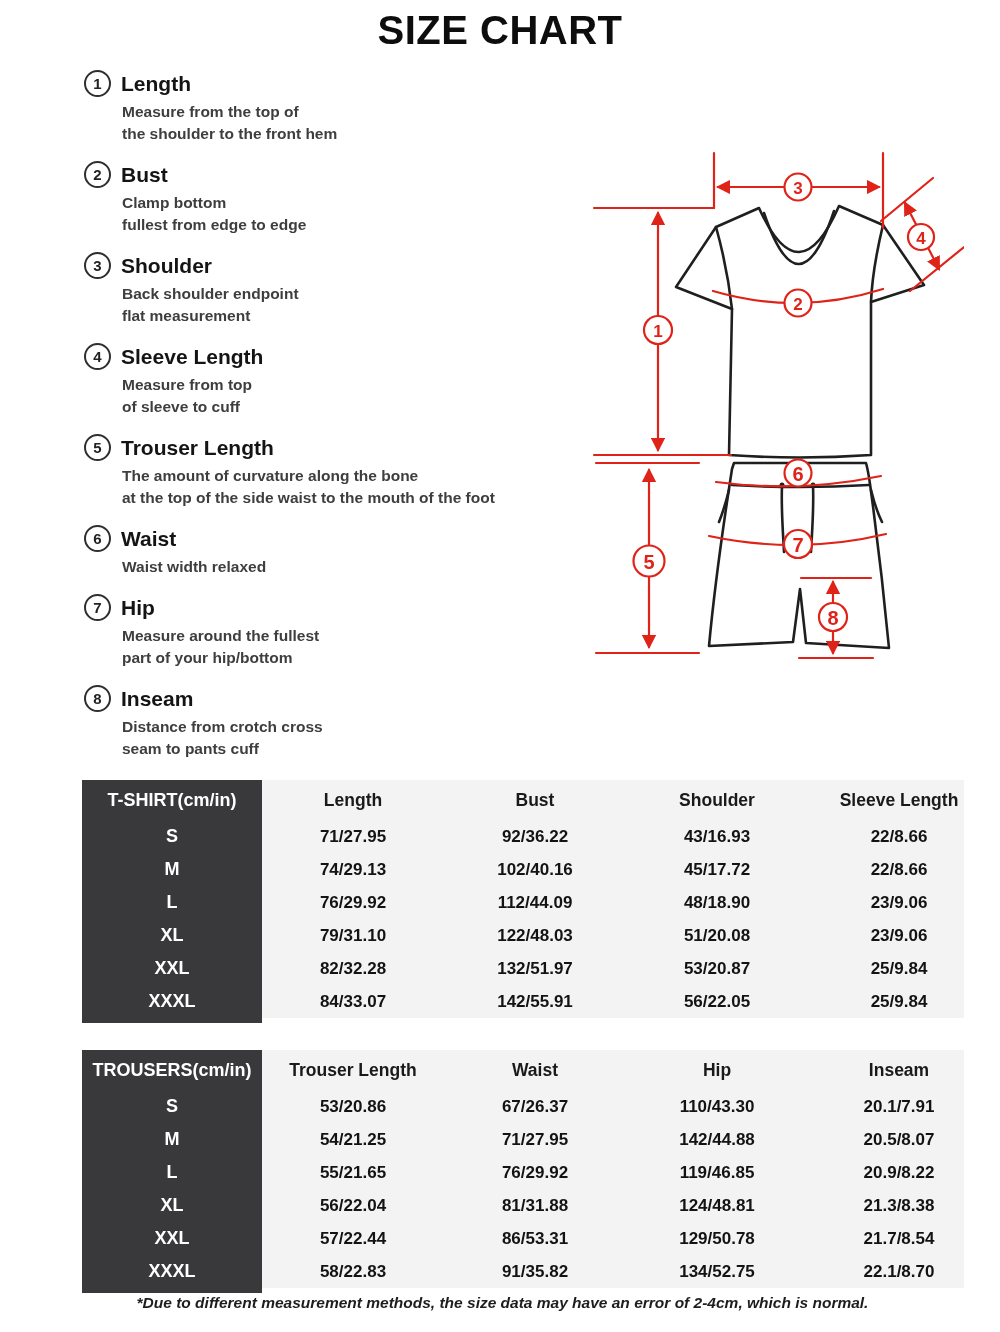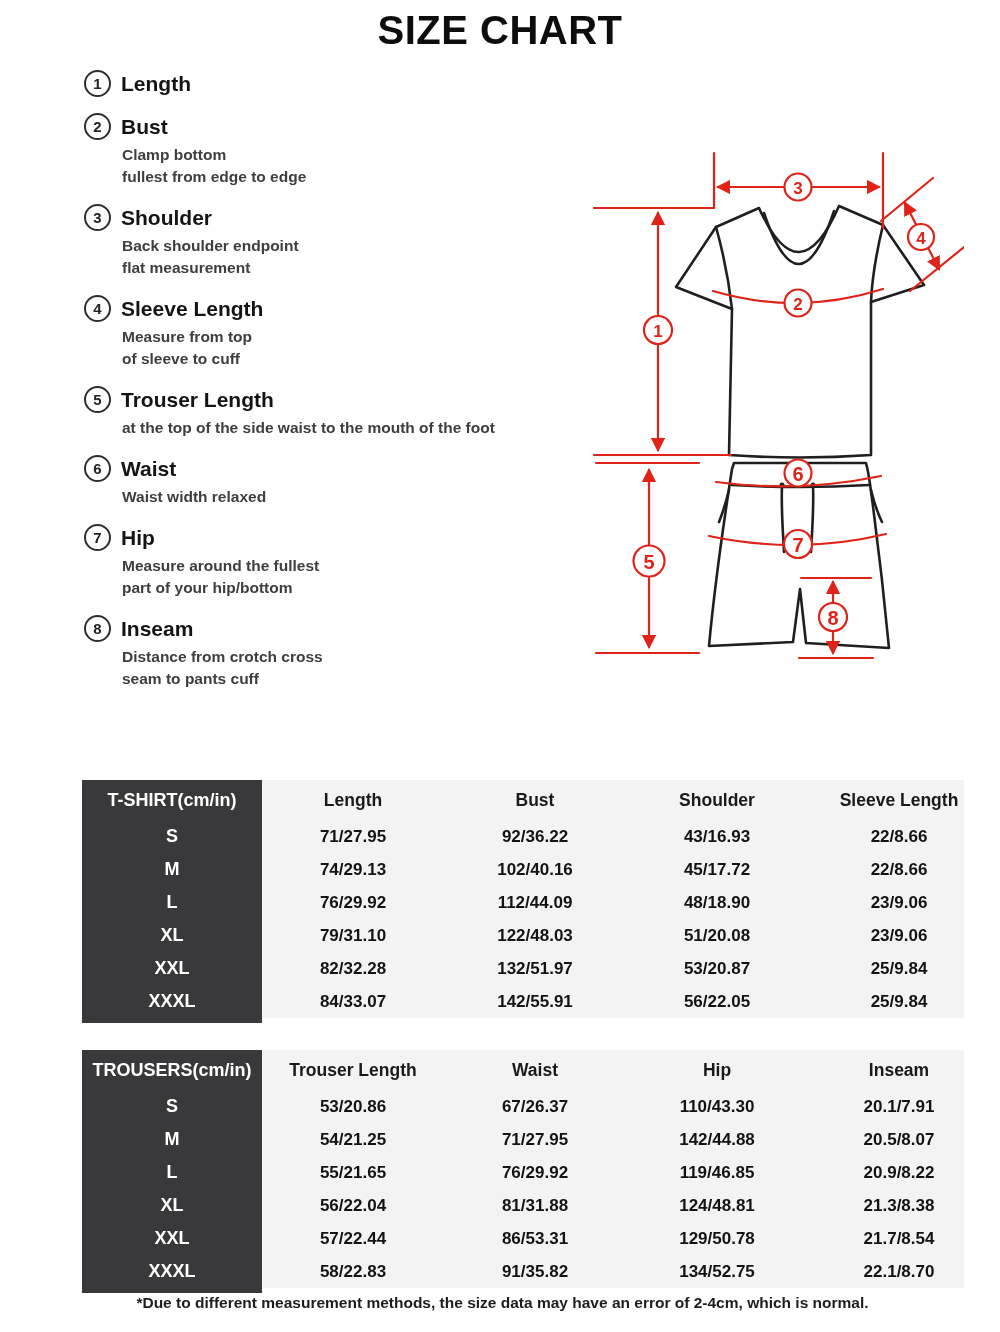--- a/index.html
+++ b/index.html
@@ -58,37 +58,41 @@
   .row.head { height:40px; }
   .cell { text-align:center; font-weight:700; font-size:17px; color:#131313; }
   .cell.c0 { color:#ffffff; font-size:18px; }
   .row.head .cell { font-size:17.5px; color:#1a1a1a; }
   .row.head .cell.c0 { color:#ffffff; font-size:18px; }
   .tbl-tshirt { top:780px; }
   .tbl-trousers { top:1050px; }
   
   .footnote {
     position:absolute; top:1294px; left:5px; right:0;
-    text-align:center; font-size:15.5px; font-weight:700; color:#1d1d1d;
+    text-align:center; font-size:15.5px; font-weight:700; color:#1d1d1d;font-style:italic;
   }
 </style>
 </head>
 <body>
 
 <div class="page">
 
   <div class="title">SIZE CHART</div>
 
   <div class="measure-list">
 
       <div class="m-item">
         <div class="m-head">
           <span class="m-num">1</span>
           <span class="m-label">Length</span>
         </div>
+        <div class="m-desc">
+          <div>Measure from the top of</div>
+          <div>the shoulder to the front hem</div>
+        </div>
       </div>
 
       <div class="m-item">
         <div class="m-head">
           <span class="m-num">2</span>
           <span class="m-label">Bust</span>
         </div>
         <div class="m-desc">
           <div>Clamp bottom</div>
           <div>fullest from edge to edge</div>
@@ -116,20 +120,21 @@
           <div>of sleeve to cuff</div>
         </div>
       </div>
 
       <div class="m-item">
         <div class="m-head">
           <span class="m-num">5</span>
           <span class="m-label">Trouser Length</span>
         </div>
         <div class="m-desc">
+          <div>The amount of curvature along the bone</div>
           <div>at the top of the side waist to the mouth of the foot</div>
         </div>
       </div>
 
       <div class="m-item">
         <div class="m-head">
           <span class="m-num">6</span>
           <span class="m-label">Waist</span>
         </div>
         <div class="m-desc">

